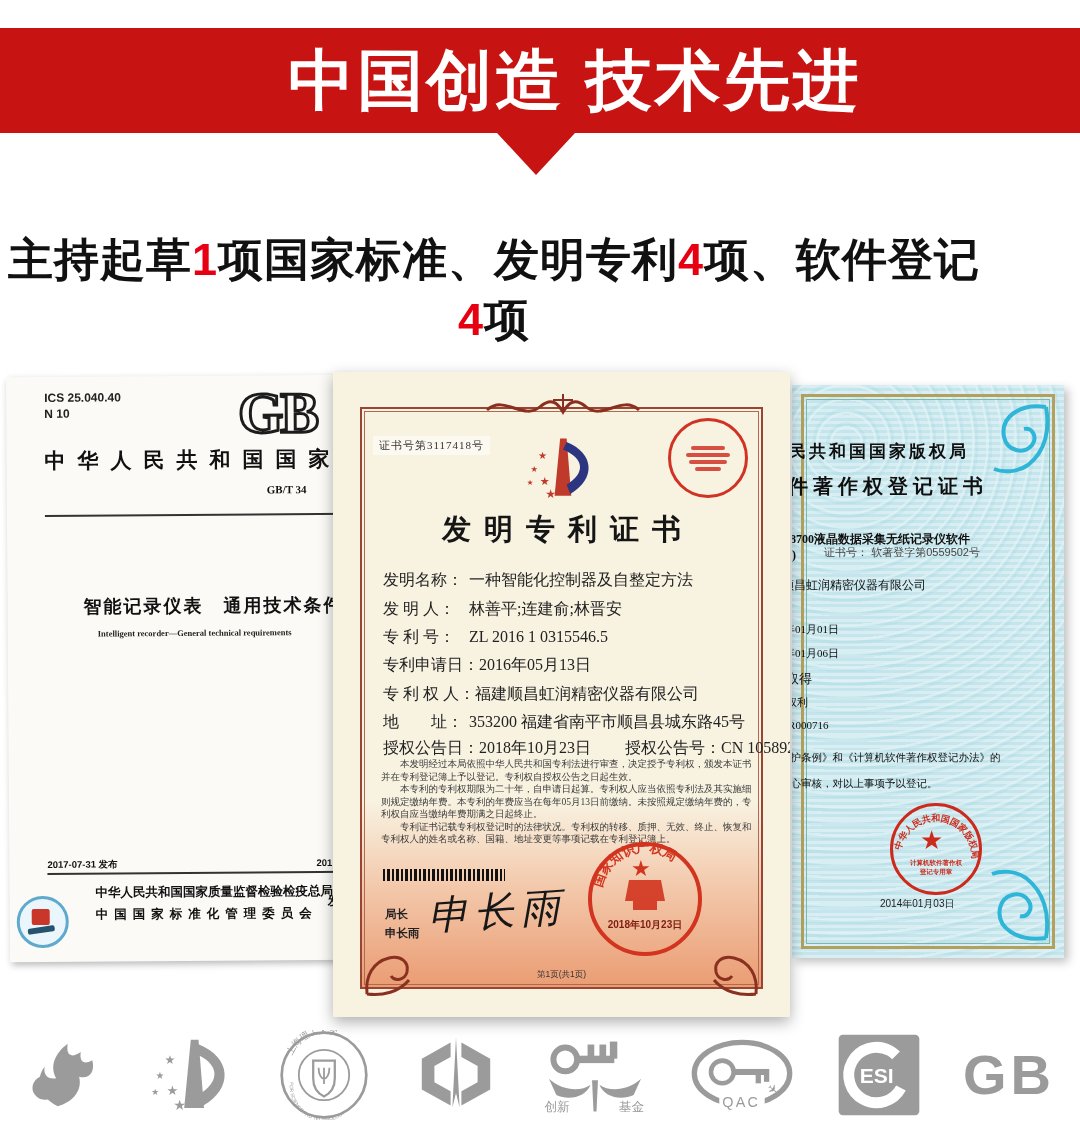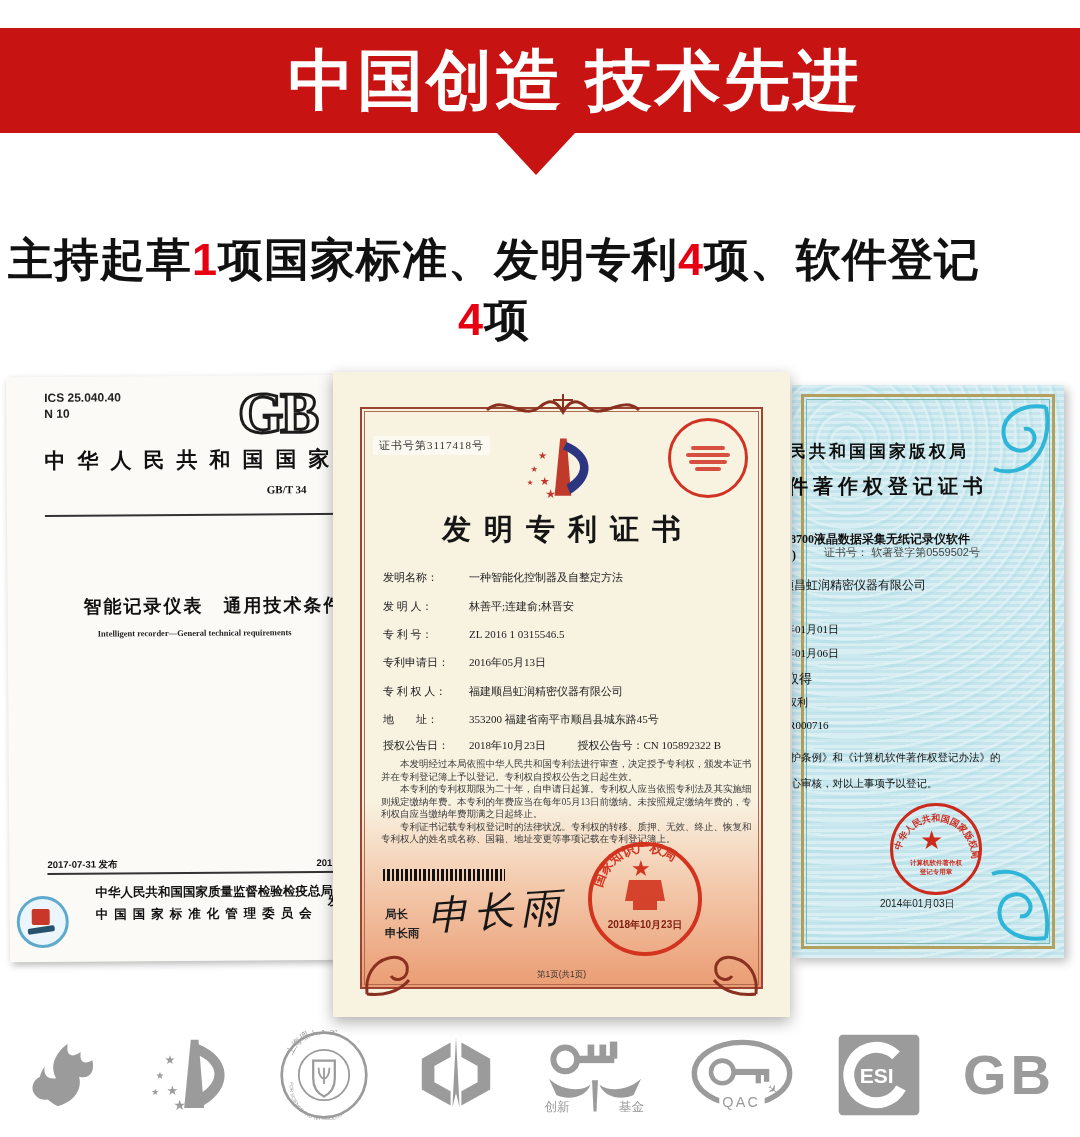--- a/index.html
+++ b/index.html
@@ -61,21 +61,21 @@
   #pat-ornament{left:150px;top:14px;}
   #pat-no{left:40px;top:64px;font-size:11px;color:#333;letter-spacing:1px;padding:2px 6px;
     background:rgba(255,255,255,.55);}
   #pat-logo{left:192px;top:58px;}
   #pat-stamp{right:42px;top:46px;width:74px;height:74px;border-radius:50%;
     border:3px solid #d03224;display:flex;flex-direction:column;justify-content:center;
     align-items:center;gap:3px;}
   #pat-stamp .mark{height:4px;background:#d03224;border-radius:2px;opacity:.85;}
   #pat-title{left:0;top:138px;width:457px;text-align:center;font-size:29px;font-weight:bold;
     letter-spacing:13px;color:#151515;text-indent:13px;}
-  .pat-row{left:50px;font-size:11px;color:#222;white-space:nowrap;}
+  .pat-row{left:50px;font-size:16px;color:#222;white-space:nowrap;}
   .pat-row .lab{display:inline-block;min-width:86px;}
   #pat-paras{left:48px;right:36px;top:386px;font-size:9.5px;line-height:1.32;color:#3a3a3a;}
   #pat-paras p{margin:0;text-indent:2em;}
   #pat-barcode{left:50px;top:497px;width:122px;height:12px;
     background:repeating-linear-gradient(90deg,#111 0 2px,transparent 2px 4px,#111 4px 7px,transparent 7px 9px);}
   #pat-director-label{left:52px;top:535px;font-size:11.5px;font-weight:bold;color:#222;}
   #pat-director-name{left:52px;top:554px;font-size:11.5px;font-weight:bold;color:#222;}
   #pat-signature{left:95px;top:512px;font-size:40px;font-style:italic;color:#171717;
     transform:rotate(-4deg);letter-spacing:6px;}
   #pat-seal{left:255px;top:470px;width:114px;height:114px;}

